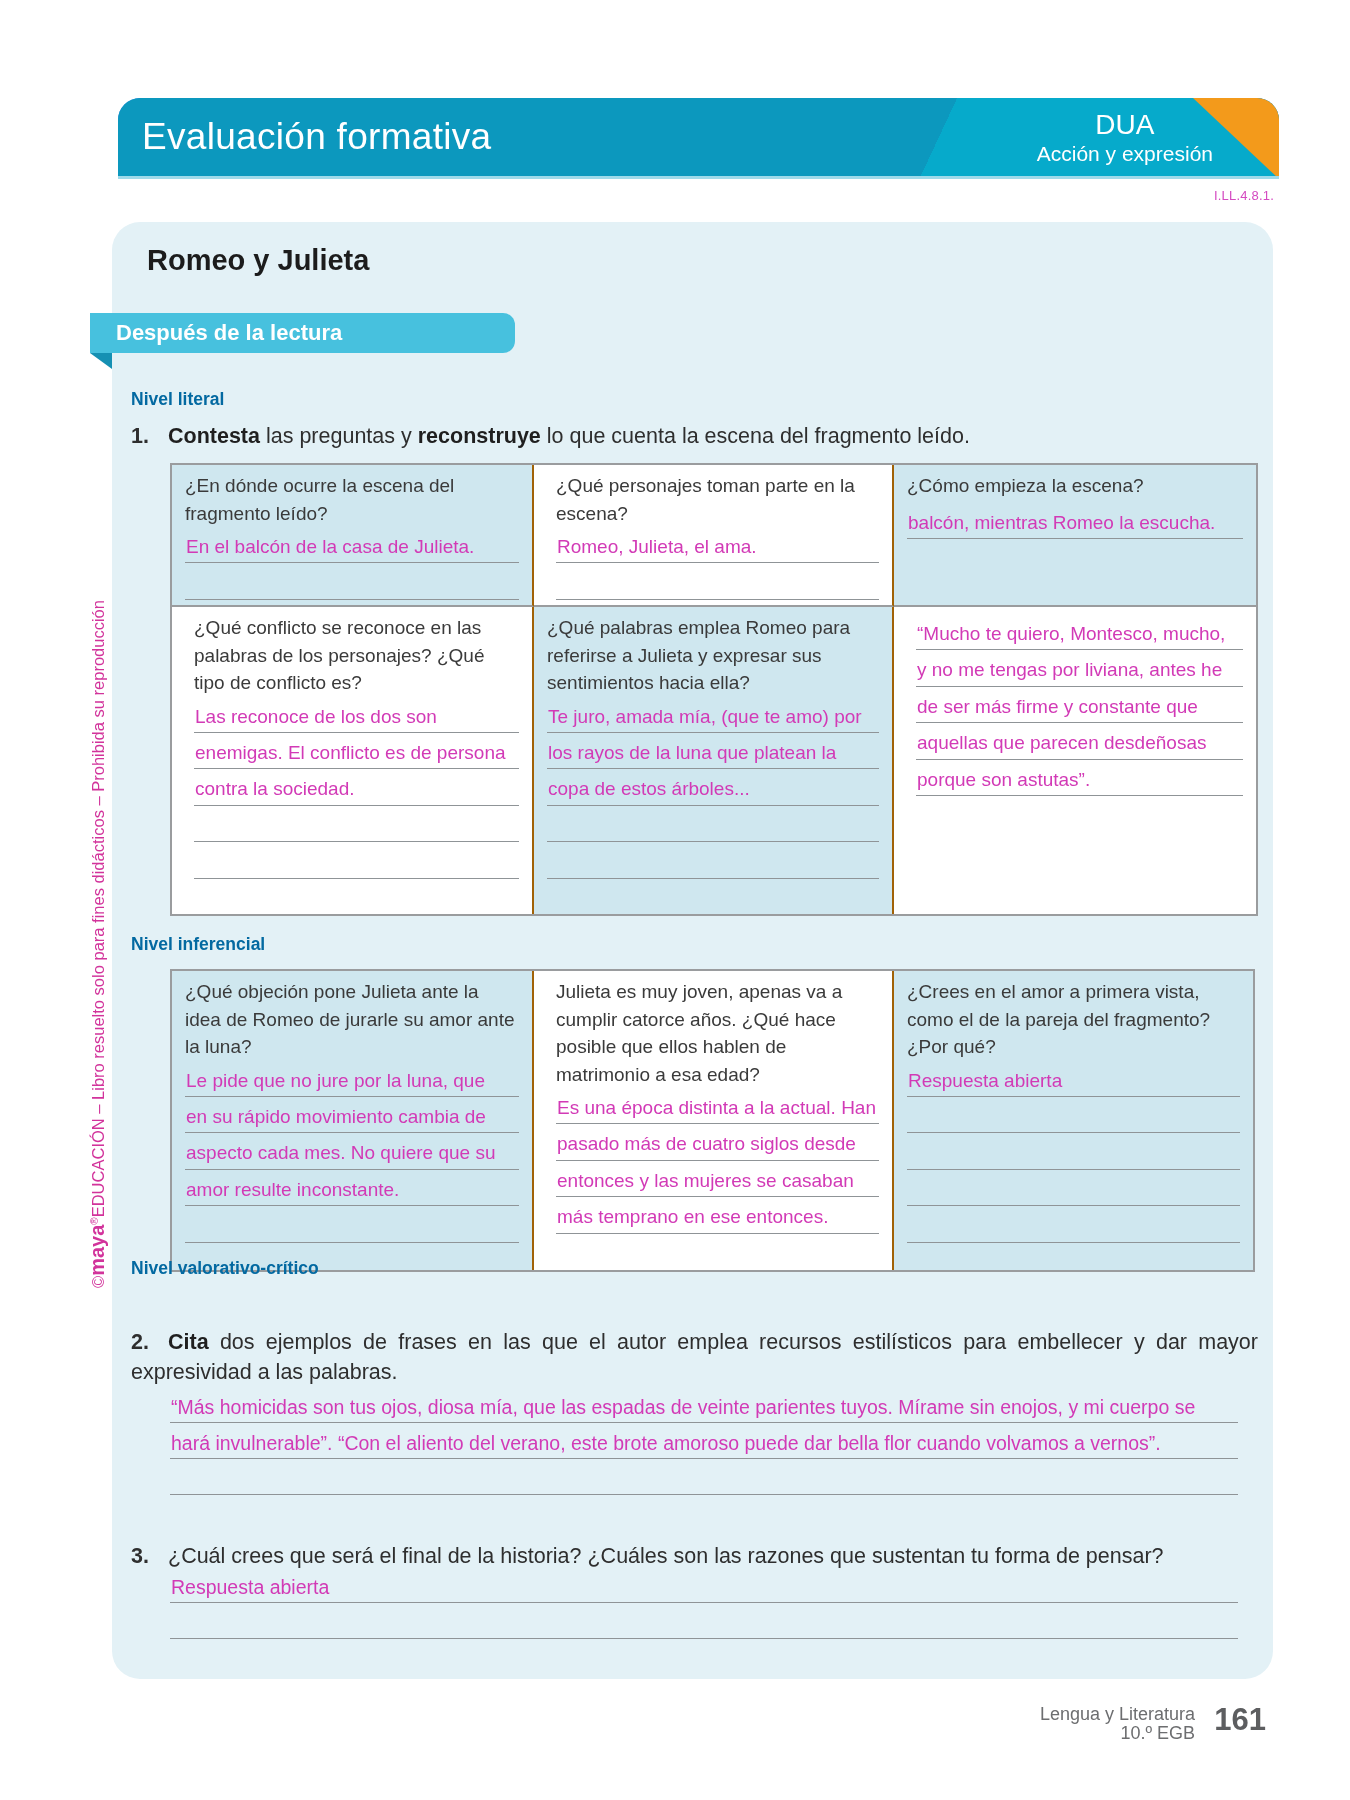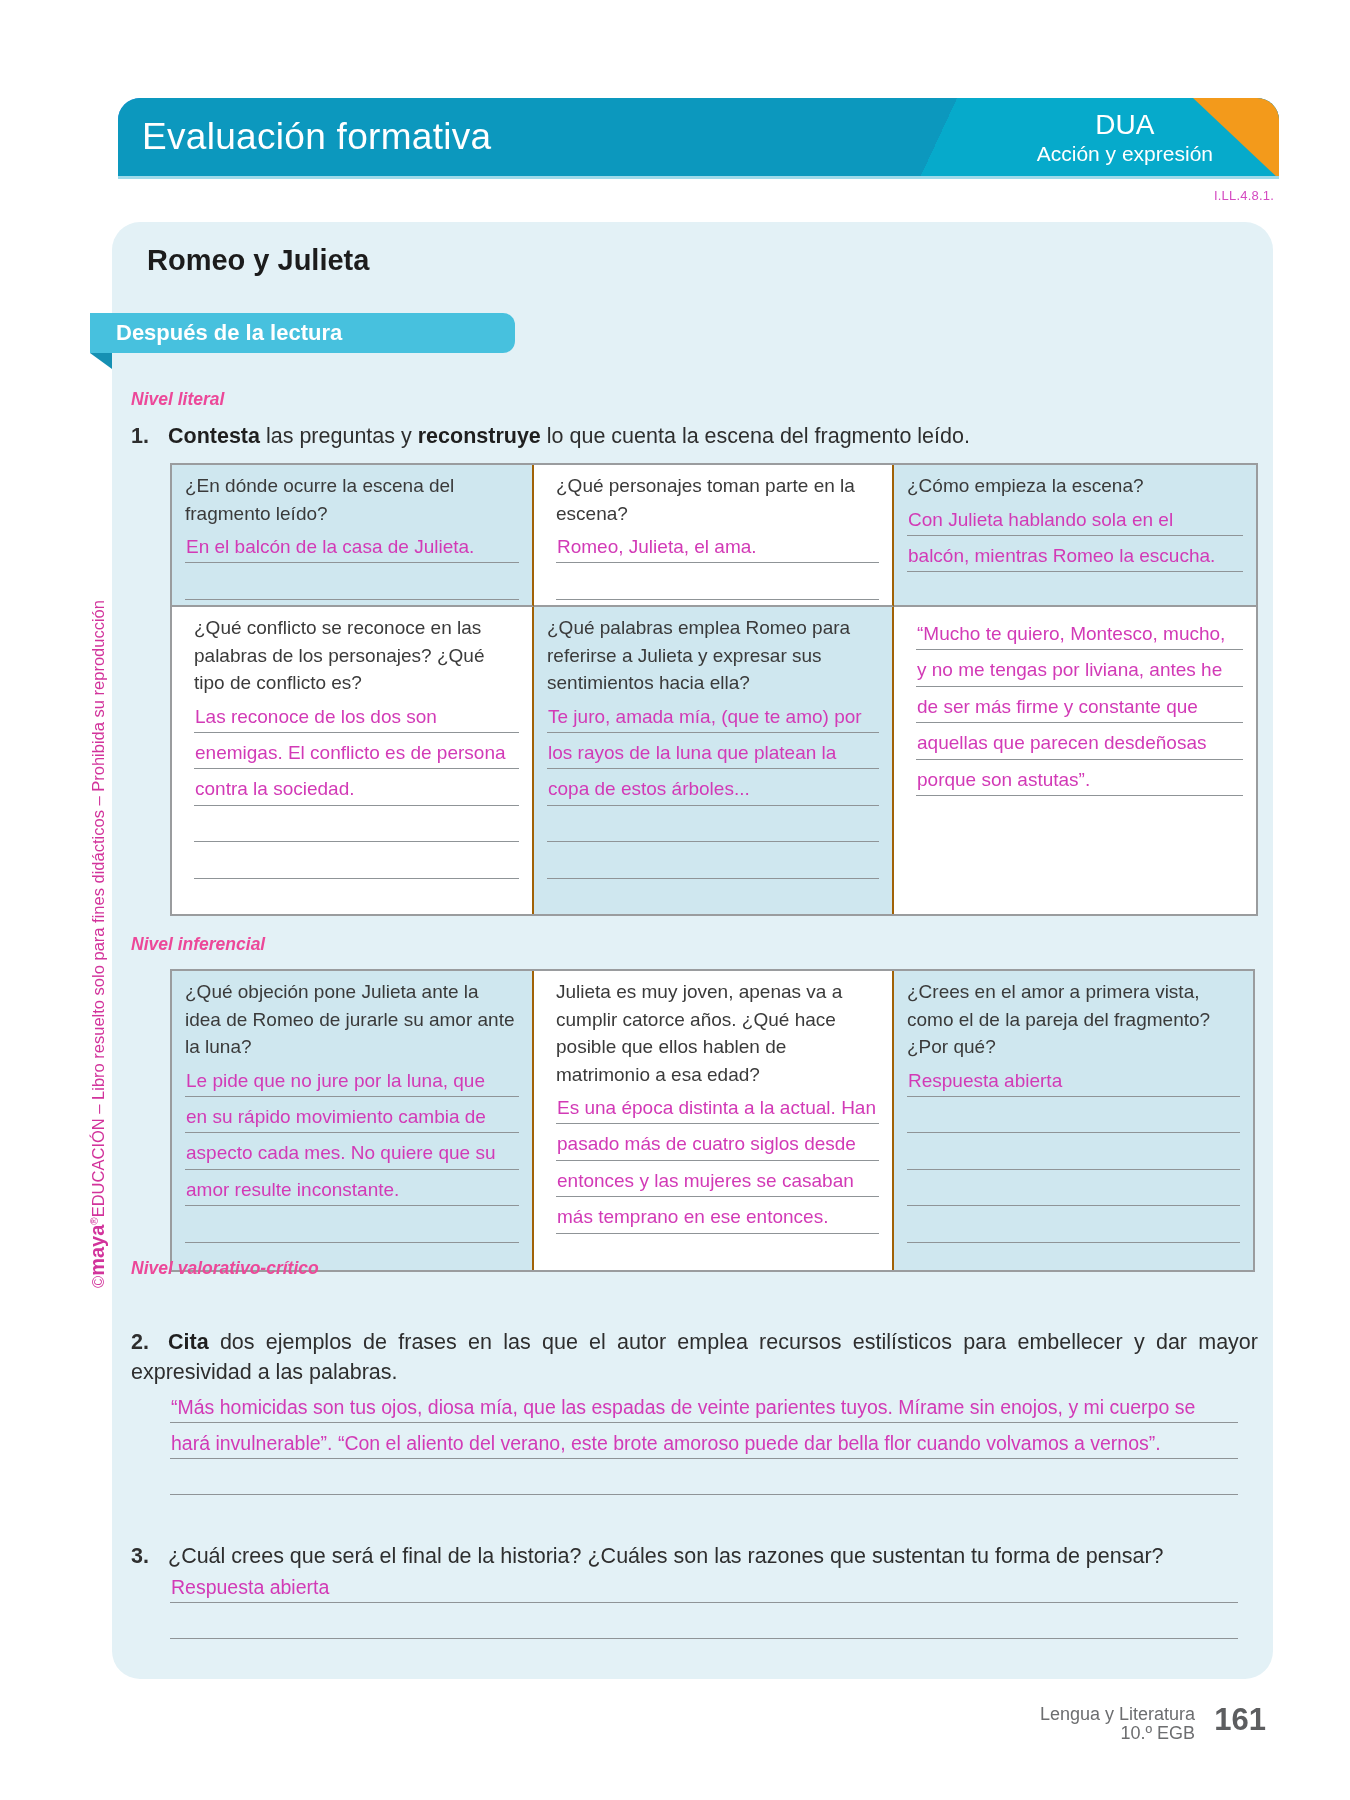--- a/index.html
+++ b/index.html
@@ -30,21 +30,21 @@
   .panel { position: absolute; left: 112px; top: 222px; width: 1161px; height: 1457px;
     background: #e3f1f6; border-radius: 28px; }
 
   .story-title { position: absolute; left: 147px; top: 244px; font-size: 29px; font-weight: bold; color: #1c1c1c; }
 
   .pill { position: absolute; left: 90px; top: 313px; width: 425px; height: 40px; background: #47c1de;
     border-radius: 0 12px 12px 0; color: #ffffff; font-weight: bold; font-size: 22px; padding: 7px 0 0 26px; }
   .pill-fold { position: absolute; left: 90px; top: 353px; width: 22px; height: 16px; background: #1590b3;
     clip-path: polygon(0 0, 100% 0, 100% 100%); }
 
-  .level-label { position: absolute; font-size: 17.5px; font-weight: bold; color: #ec4899; font-style: italic; }
+  .level-label { position: absolute; font-size: 17.5px; font-weight: bold; color: #0369a1; }
 
   .question { position: absolute; left: 131px; font-size: 21.5px; color: #2e2e2e; line-height: 30px; }
   .question .num { font-weight: bold; display: inline-block; width: 37px; }
   .question b { font-weight: bold; color: #1f1f1f; }
   .question.justify { text-align: justify; width: 1127px; }
 
   
   .qtable { position: absolute; left: 170px; border: 2px solid #9a9c9e; display: grid; }
   .qtable .cell { border-right: 2px solid #a16207; border-bottom: 2px solid #9a9c9e; padding: 7px 13px 0 13px; position: relative; }
   .qtable .cell.last-col { border-right: none; }
@@ -108,21 +108,20 @@
     <div class="cell white">
       <div class="cell-q">¿Qué personajes toman parte en la escena?</div>
       <div class="cell-lines">
         <div class="ans-line first">Romeo, Julieta, el ama.</div>
         <div class="ans-line"></div>
       </div>
     </div>
     <div class="cell blue last-col">
       <div class="cell-q">¿Cómo empieza la escena?</div>
       <div class="cell-lines">
-        <div class="ans-line first">Con Julieta hablando sola en el</div>
         <div class="ans-line">balcón, mientras Romeo la escucha.</div>
       </div>
     </div>
     <div class="cell white last-row">
       <div class="cell-q">¿Qué conflicto se reconoce en las palabras de los personajes? ¿Qué tipo de conflicto es?</div>
       <div class="cell-lines">
         <div class="ans-line first">Las reconoce de los dos son</div>
         <div class="ans-line">enemigas. El conflicto es de persona</div>
         <div class="ans-line">contra la sociedad.</div>
         <div class="ans-line"></div>

